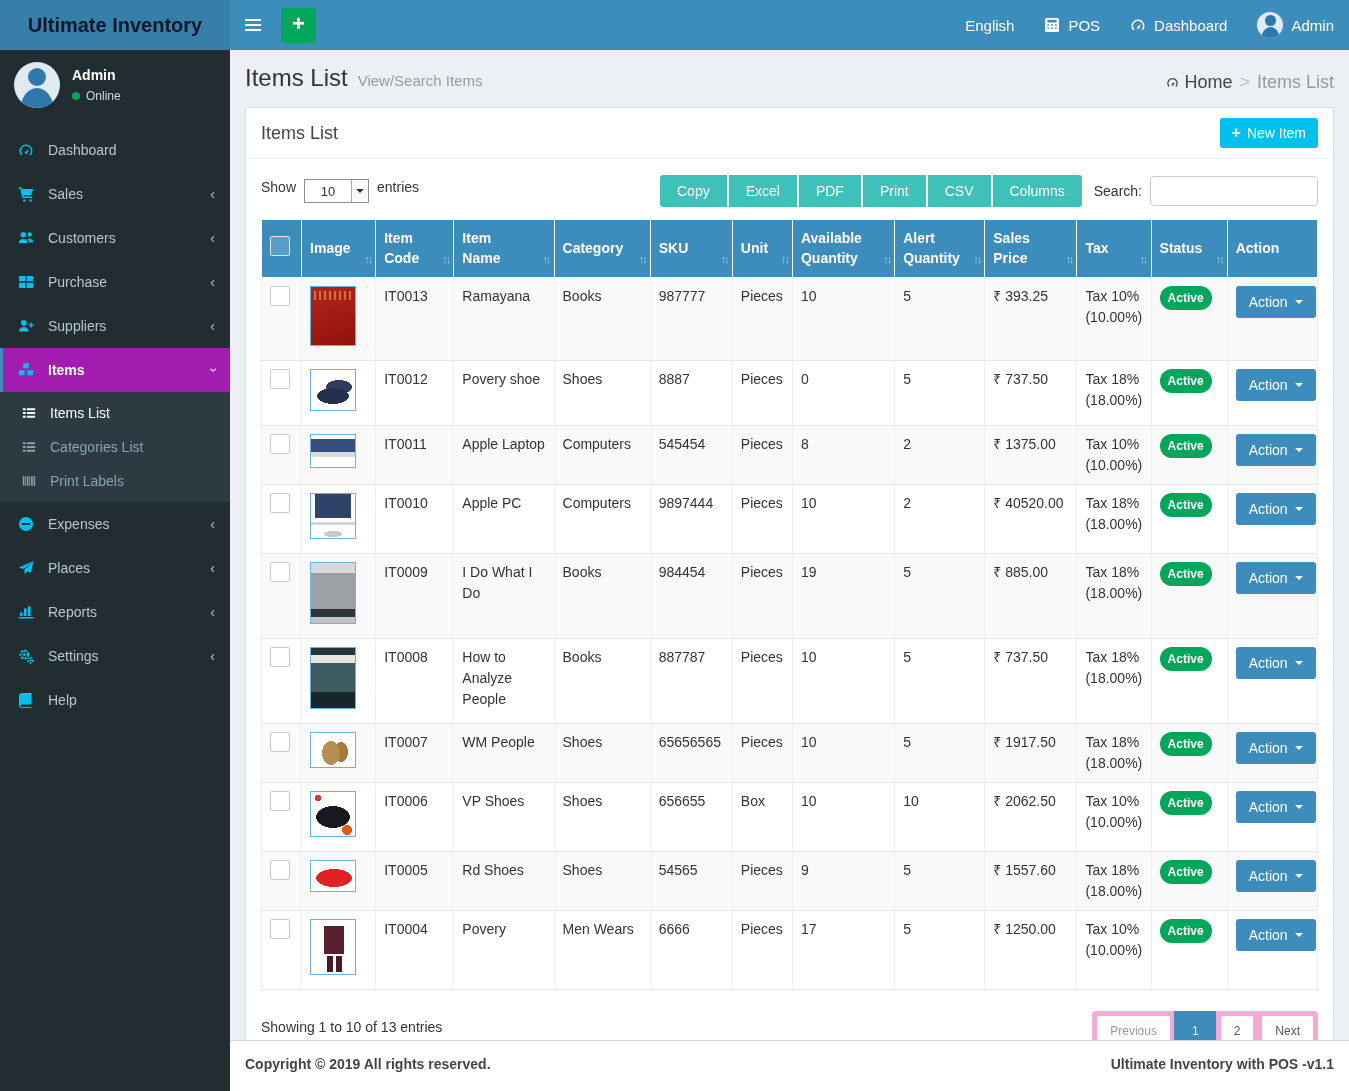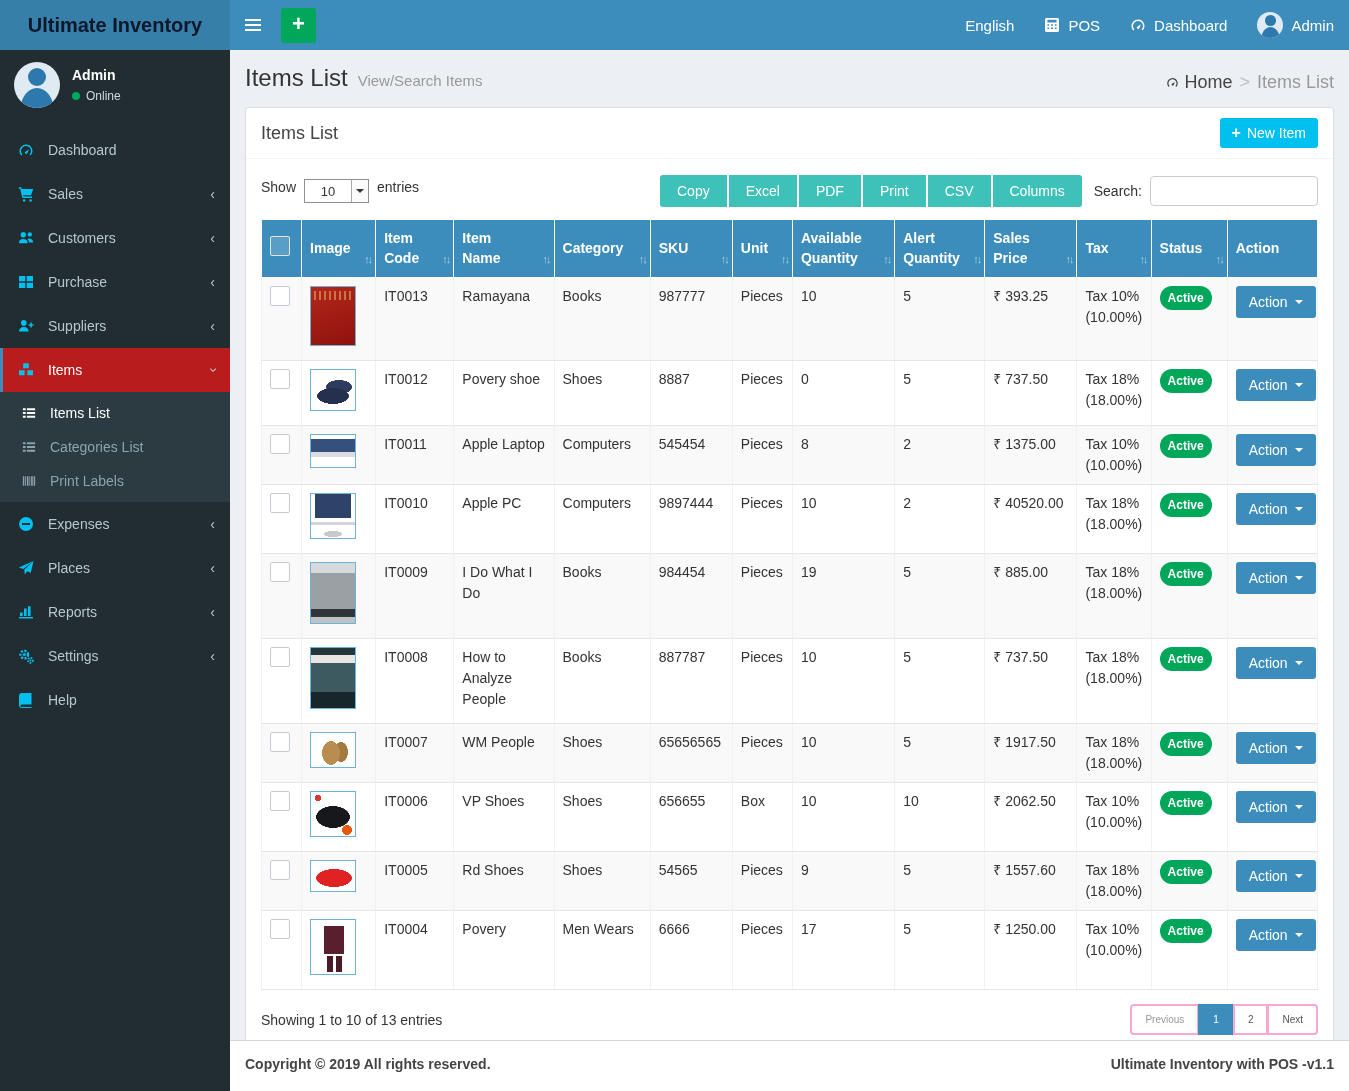--- a/index.html
+++ b/index.html
@@ -39,21 +39,21 @@
   .user-status { color:#d2d6de; font-size:12px; display:flex; align-items:center; gap:6px; cursor:pointer;}
   .status-dot { width:8px; height:8px; border-radius:50%; background:#00a65a; display:inline-block; }
 
   .menu { list-style:none; margin:4px 0 0 0; padding:0; }
   .menu-item { height:44px; display:flex; align-items:center; padding:0 15px; color:#b8c7ce;
                cursor:pointer; border-left:3px solid transparent; }
   .menu-item .mi-icon { width:20px; margin-right:10px; color:#00c0ef; display:flex; align-items:center; }
   .menu-item .mi-icon svg { width:16px; height:16px; fill:currentColor; }
   .chevron { margin-left:auto; font-size:14px; color:#b8c7ce; }
   .chevron.down { transform:rotate(-90deg); }
-  .menu-item.active-parent { background:#b91c1c; border-left-color:#3c8dbc; color:#fff; }
+  .menu-item.active-parent { background:#a21caf; border-left-color:#3c8dbc; color:#fff;font-weight:bold; }
   .submenu { list-style:none; margin:0; padding:4px 0; background:#2c3b41; }
   .submenu-item { height:34px; display:flex; align-items:center; gap:10px; padding:0 15px 0 22px;
                   color:#8aa4af; cursor:pointer; }
   .submenu-item .mi-icon { width:18px; display:flex; color:inherit; }
   .submenu-item .mi-icon svg { width:14px; height:14px; fill:currentColor; }
   .submenu-item.active { color:#fff; }
 
   
   .content { position:absolute; left:230px; top:50px; right:0; bottom:0; background:#ecf0f5; }
   .content-header { padding:14px 15px 6px 15px; display:flex; justify-content:space-between; align-items:flex-start; }
@@ -120,24 +120,24 @@
   .t8{height:32px;background:radial-gradient(ellipse 18px 9px at 23px 17px,#e02222 0 98%,transparent),#fff;}
   .t9{height:56px;background:linear-gradient(180deg,transparent 0 6px,#5a1f2e 6px 34px,transparent 34px) 13px 0/20px 100% no-repeat,linear-gradient(180deg,transparent 0 36px,#4a1a26 36px 52px,transparent 52px) 16px 0/6px 100% no-repeat,linear-gradient(180deg,transparent 0 36px,#4a1a26 36px 52px,transparent 52px) 25px 0/6px 100% no-repeat,#fff;}
   .badge-active { display:inline-block; background:#00a65a; color:#fff; font-size:12px; font-weight:bold;
                   padding:3px 8px; border-radius:12px; }
   .btn-action { background:#3c8dbc; color:#fff; border:none; border-radius:3px; padding:8px 13px;
                 font-size:14px; display:inline-flex; align-items:center; gap:7px; cursor:pointer;
                 font-family:inherit; }
   .caret { width:0; height:0; border-top:4px solid #fff; border-left:4px solid transparent;
            border-right:4px solid transparent; }
 
-  .table-footer { display:flex; justify-content:space-between; align-items:flex-start; margin-top:14px; }
+  .table-footer { display:flex; justify-content:space-between; align-items:flex-start; margin-top:21px; }
   .showing { color:#333; margin-top:8px; }
   .pagination { display:flex; }
-  .page-btn { padding:8px 13px; border:2px solid #f9a8d4; background:#fff; color:#555; font-size:10px;
+  .page-btn { padding:8px 13px; border:5px solid #f9a8d4; background:#fff; color:#555; font-size:12px;
               margin-left:-1px; cursor:pointer; font-family:inherit; }
   .page-btn.first { border-radius:4px 0 0 4px; margin-left:0; }
   .page-btn.last { border-radius:0 4px 4px 0; }
   .page-btn.muted { color:#999; }
   .page-btn.active { background:#3c8dbc; border-color:#3c8dbc; color:#fff; }
 
   
   .main-footer { position:absolute; left:230px; right:0; bottom:0; height:51px; background:#fff;
                  border-top:1px solid #d2d6de; padding:15px; display:flex;
                  justify-content:space-between; font-weight:bold; color:#444; z-index:10; }

